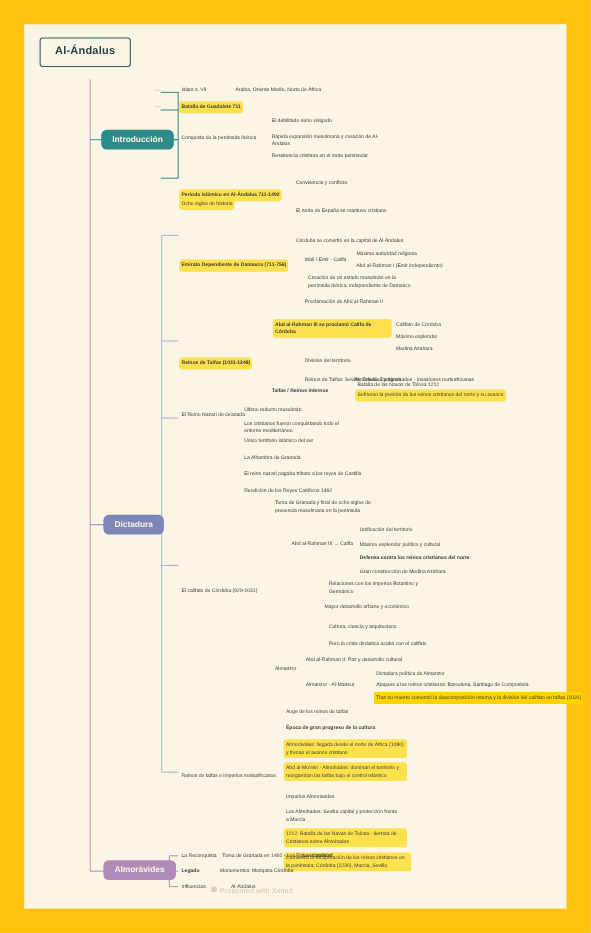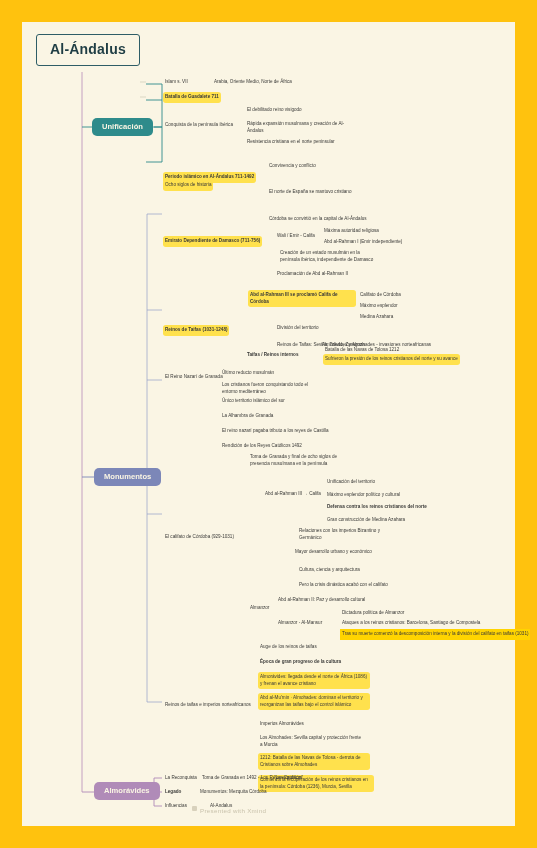--- a/index.html
+++ b/index.html
@@ -20,21 +20,21 @@
 
   .node { position: absolute; }
 
   
   .root {
     left: 14px; top: 12px;
     padding: 6px 13px 8px 13px;
     border: 1.6px solid #2E5D66;
     border-radius: 3px;
     background: #FAF5E4;
-    font-size: 14px;
+    font-size: 10px;
     font-weight: 700;
     color: #1F3D44;
     letter-spacing: .2px;
     white-space: nowrap;
   }
 
   
   .pill {
     padding: 4px 10px 5px 10px;
     border-radius: 5px;
@@ -120,22 +120,22 @@
         <path d="M125,492 L140,492"></path>
         <path d="M125,680 L140,680"></path>
       </g>
       <g fill="none" stroke="#C8C2AE" stroke-width="0.6">
         <path d="M118,60 L124,60 M118,75 L124,75"></path>
       </g>
     </svg>
 
     <div class="node root">Al-Ándalus</div>
 
-    <div class="node pill teal" style="left:70px; top:96px;">Unificación</div>
-    <div class="node pill blue" style="left:72px; top:446px;">Monumentos</div>
+    <div class="node pill teal" style="left:70px; top:96px;">Introducción</div>
+    <div class="node pill blue" style="left:72px; top:446px;">Dictadura</div>
     <div class="node pill purple" style="left:72px; top:760px;">Almorávides</div>
 
     <div class="node leaf" style="left:143px; top:57px;">Islam s. VII</div>
     <div class="node leaf" style="left:192px; top:57px;">Arabia, Oriente Medio, Norte de África</div>
 
     <div class="node leaf b hl" style="left:143px; top:72px;">Batalla de Guadalete 711</div>
 
     <div class="node leaf" style="left:143px; top:100px;">Conquista de la península ibérica</div>
     <div class="node leaf" style="left:225px; top:85px;">El debilitado reino visigodo</div>
     <div class="node leaf wrap" style="left:225px; top:99px; width:104px;">Rápida expansión musulmana y creación de Al-Ándalus</div>

